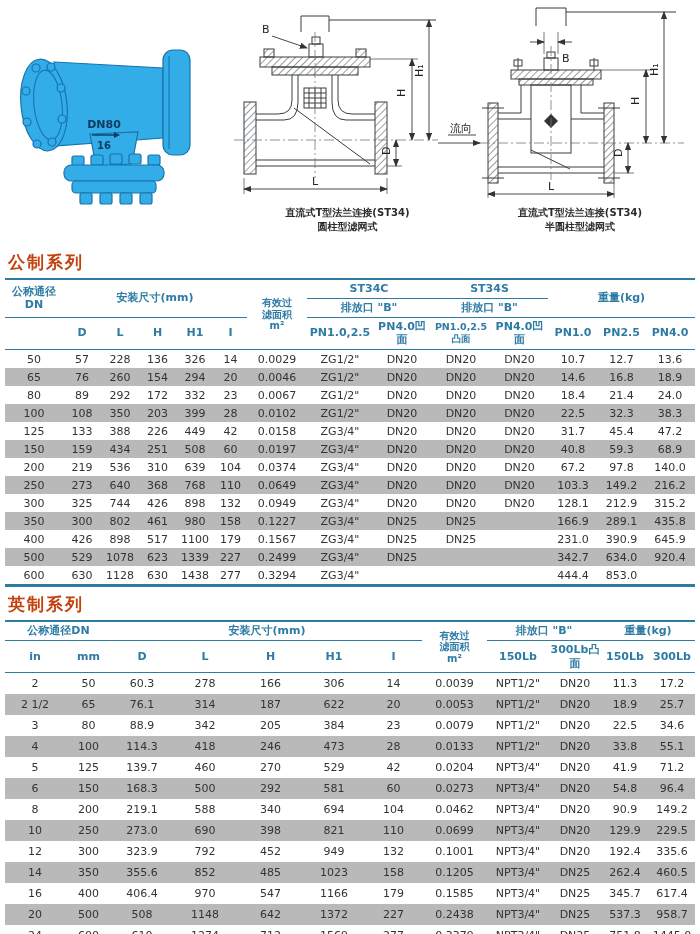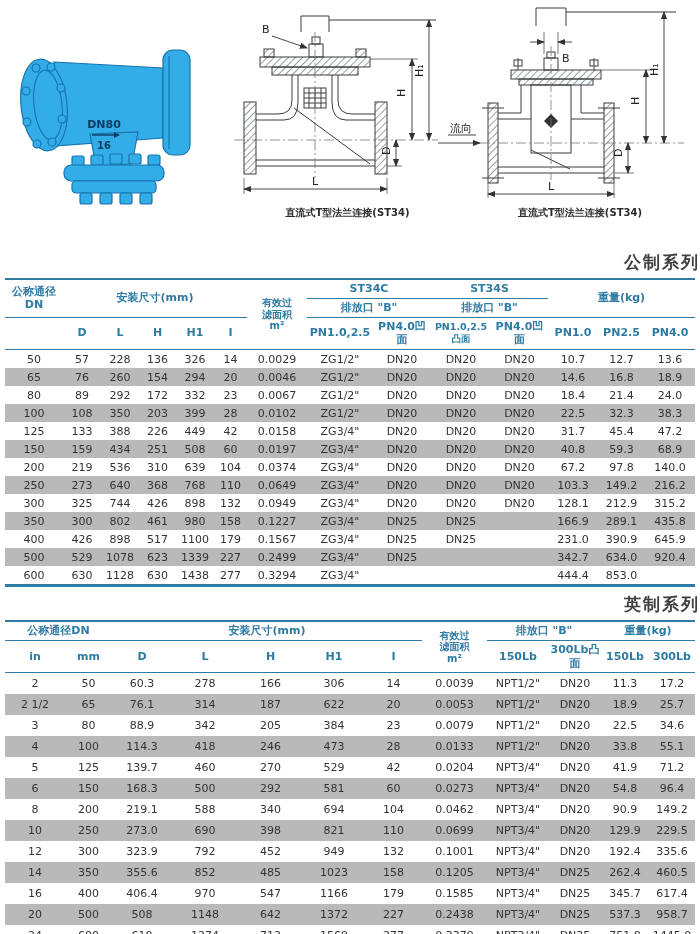--- a/index.html
+++ b/index.html
@@ -25,23 +25,22 @@
   .dim{stroke:#333;stroke-width:0.9;fill:none;marker-start:url(#ah);marker-end:url(#ah);}
   .dim1{stroke:#333;stroke-width:0.9;fill:none;}
   .ext{stroke:#555;stroke-width:0.8;fill:none;}
   .lbl{font-size:11px;fill:#222;}
   .vfill{fill:var(--vblue);stroke:var(--vdark);stroke-width:1.2;}
   .vline{fill:none;stroke:var(--vdark);stroke-width:1.1;}
   .vtext{font-size:11px;font-weight:bold;fill:#0d3a5e;}
   .vtext2{font-size:10px;font-weight:bold;fill:#0d3a5e;}
 
   .section-title{
-    margin:6px 0 4px 8px;font-size:17px;font-weight:bold;color:#404040;
+    margin:6px 0 4px 8px;font-size:17px;font-weight:bold;color:#c2410c;
     letter-spacing:2px;
-    text-align:right;
   }
   table.spec{
     width:690px;margin:0 5px;border-collapse:collapse;table-layout:fixed;
     border-top:2px solid var(--accent);
     border-bottom:3px solid var(--accent);
   }
   table.spec th{
     color:var(--accent);font-weight:bold;font-size:11px;line-height:1.25;
     padding:2px 1px;text-align:center;vertical-align:middle;white-space:pre-line;
   }
@@ -155,20 +154,21 @@
       <line class="ext" x1="157" y1="164" x2="172" y2="164"></line>
       <line class="dim" x1="166" y1="138" x2="166" y2="164"></line>
       <text class="lbl" transform="rotate(-90 160 153)" x="160" y="153">D</text>
       <line class="ext" x1="14" y1="176" x2="14" y2="192"></line>
       <line class="ext" x1="157" y1="176" x2="157" y2="192"></line>
       <line class="dim" x1="14" y1="187" x2="157" y2="187"></line>
       <text class="lbl" x="82" y="183">L</text>
     </svg>
     <div class="fig-caption">
       <div>直流式T型法兰连接(ST34)</div>
+      <div>圆柱型滤网式</div>
     </div>
   </div>
 
   <div class="fig" style="left:436px;top:2px;width:264px">
     <svg width="264" height="200" viewBox="0 0 264 200">
       <text class="lbl" x="14" y="130">流向</text>
       <line class="dim1" x1="12" y1="133" x2="40" y2="133"></line>
       <line class="dim1" x1="2" y1="141" x2="44" y2="141" marker-end="url(#ah)"></line>
       <path class="ol" d="M100,24 L100,6 L130,6 L130,24"></path>
       <line class="ol" x1="130" y1="10" x2="240" y2="10"></line>
@@ -212,20 +212,21 @@
       <line class="ext" x1="178" y1="171" x2="198" y2="171"></line>
       <line class="dim" x1="192" y1="141" x2="192" y2="171"></line>
       <text class="lbl" transform="rotate(-90 186 155)" x="186" y="155">D</text>
       <line class="ext" x1="52" y1="181" x2="52" y2="196"></line>
       <line class="ext" x1="178" y1="181" x2="178" y2="196"></line>
       <line class="dim" x1="52" y1="192" x2="178" y2="192"></line>
       <text class="lbl" x="112" y="188">L</text>
     </svg>
     <div class="fig-caption" style="padding-left:24px">
       <div>直流式T型法兰连接(ST34)</div>
+      <div>半圆柱型滤网式</div>
     </div>
   </div>
 </div>
 
 <h2 class="section-title">公制系列</h2>
 
 <table class="spec" id="metric-table">
   <colgroup>
     <col style="width:58px">
       <col style="width:38px">

